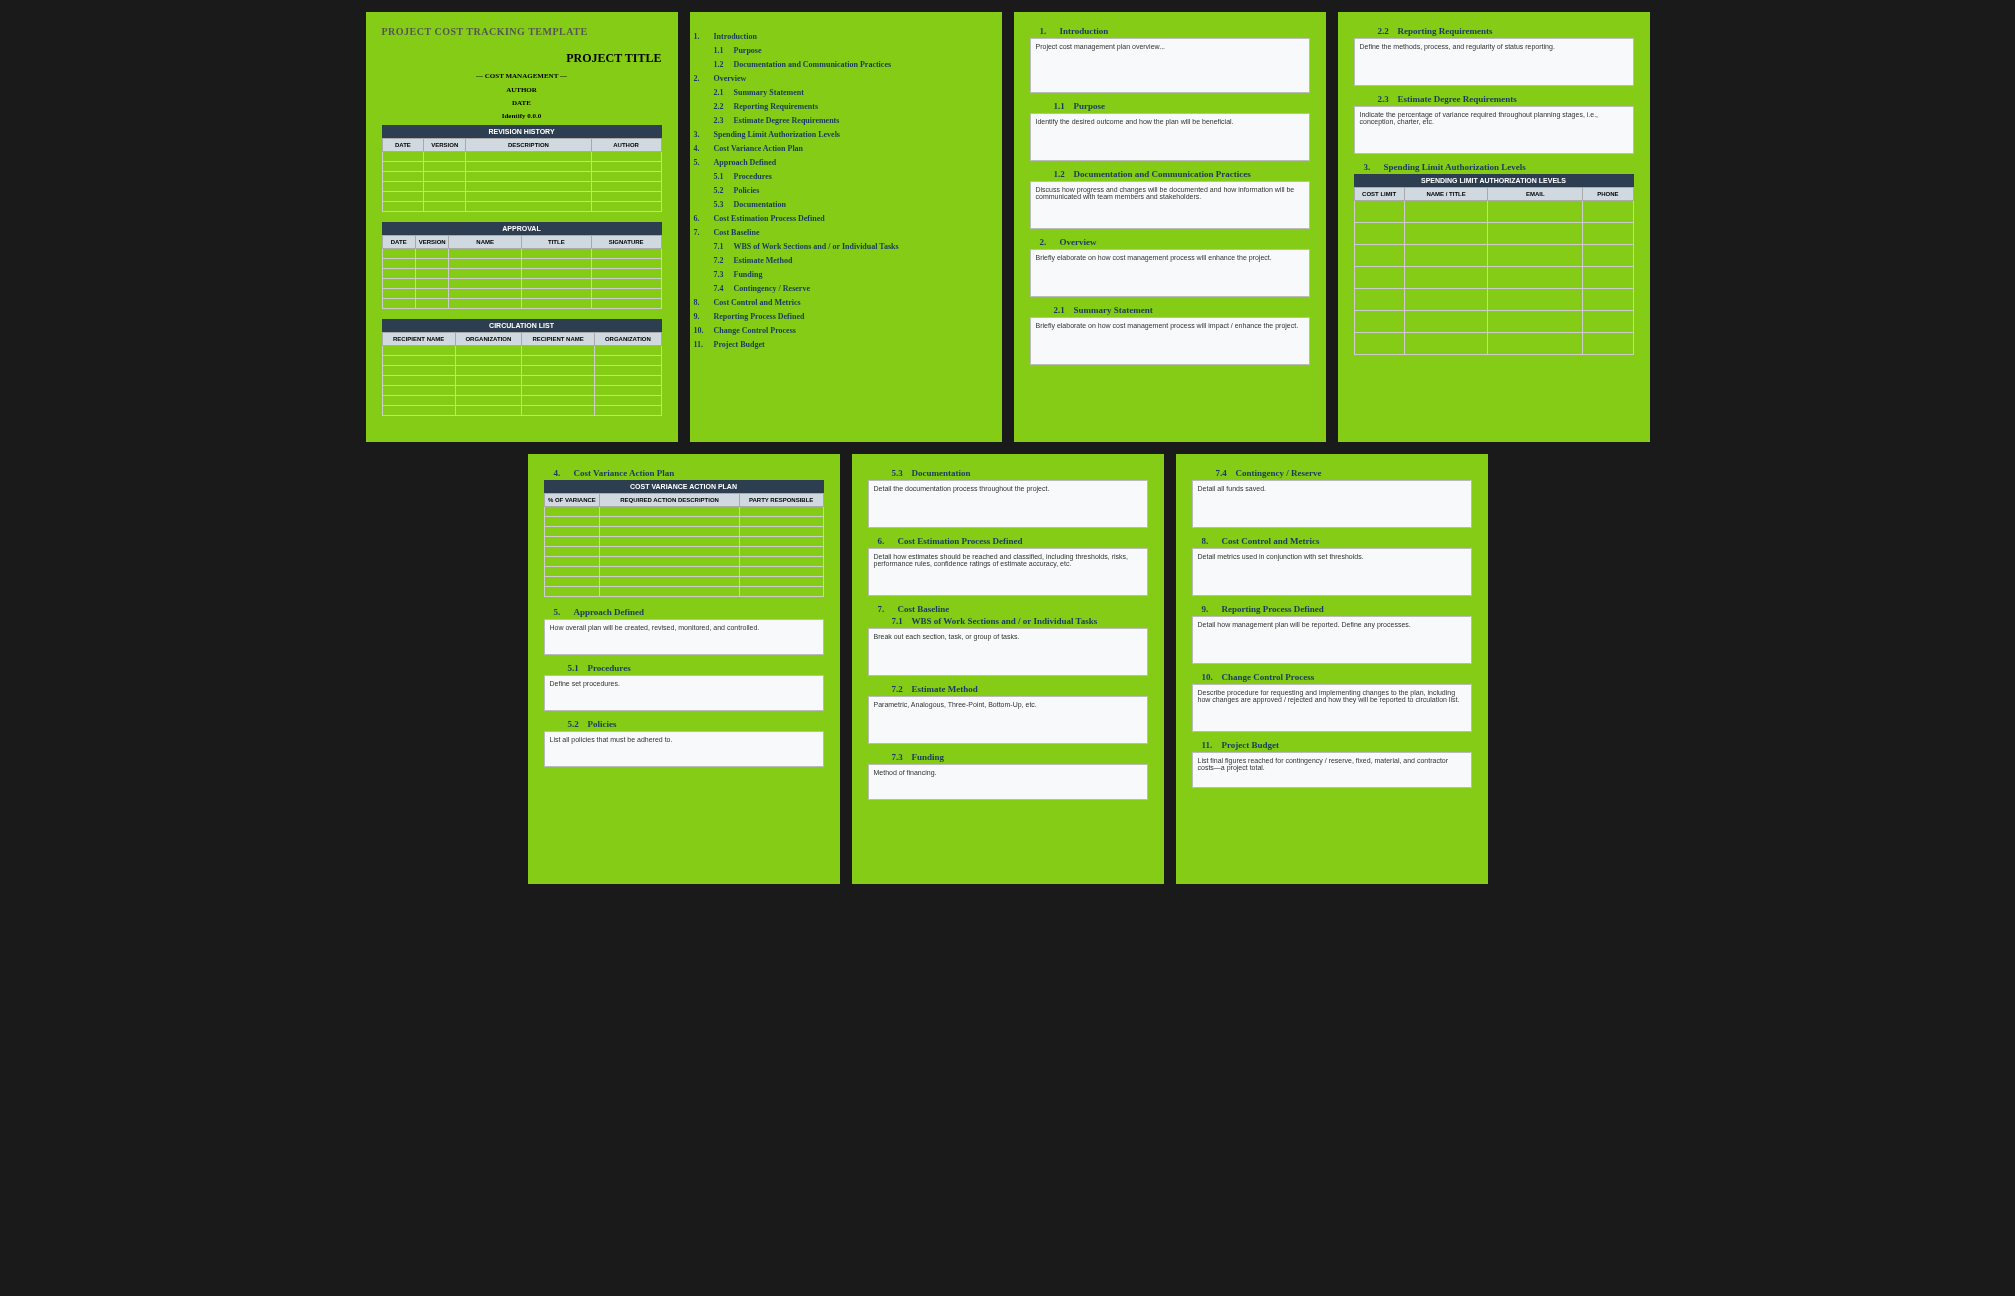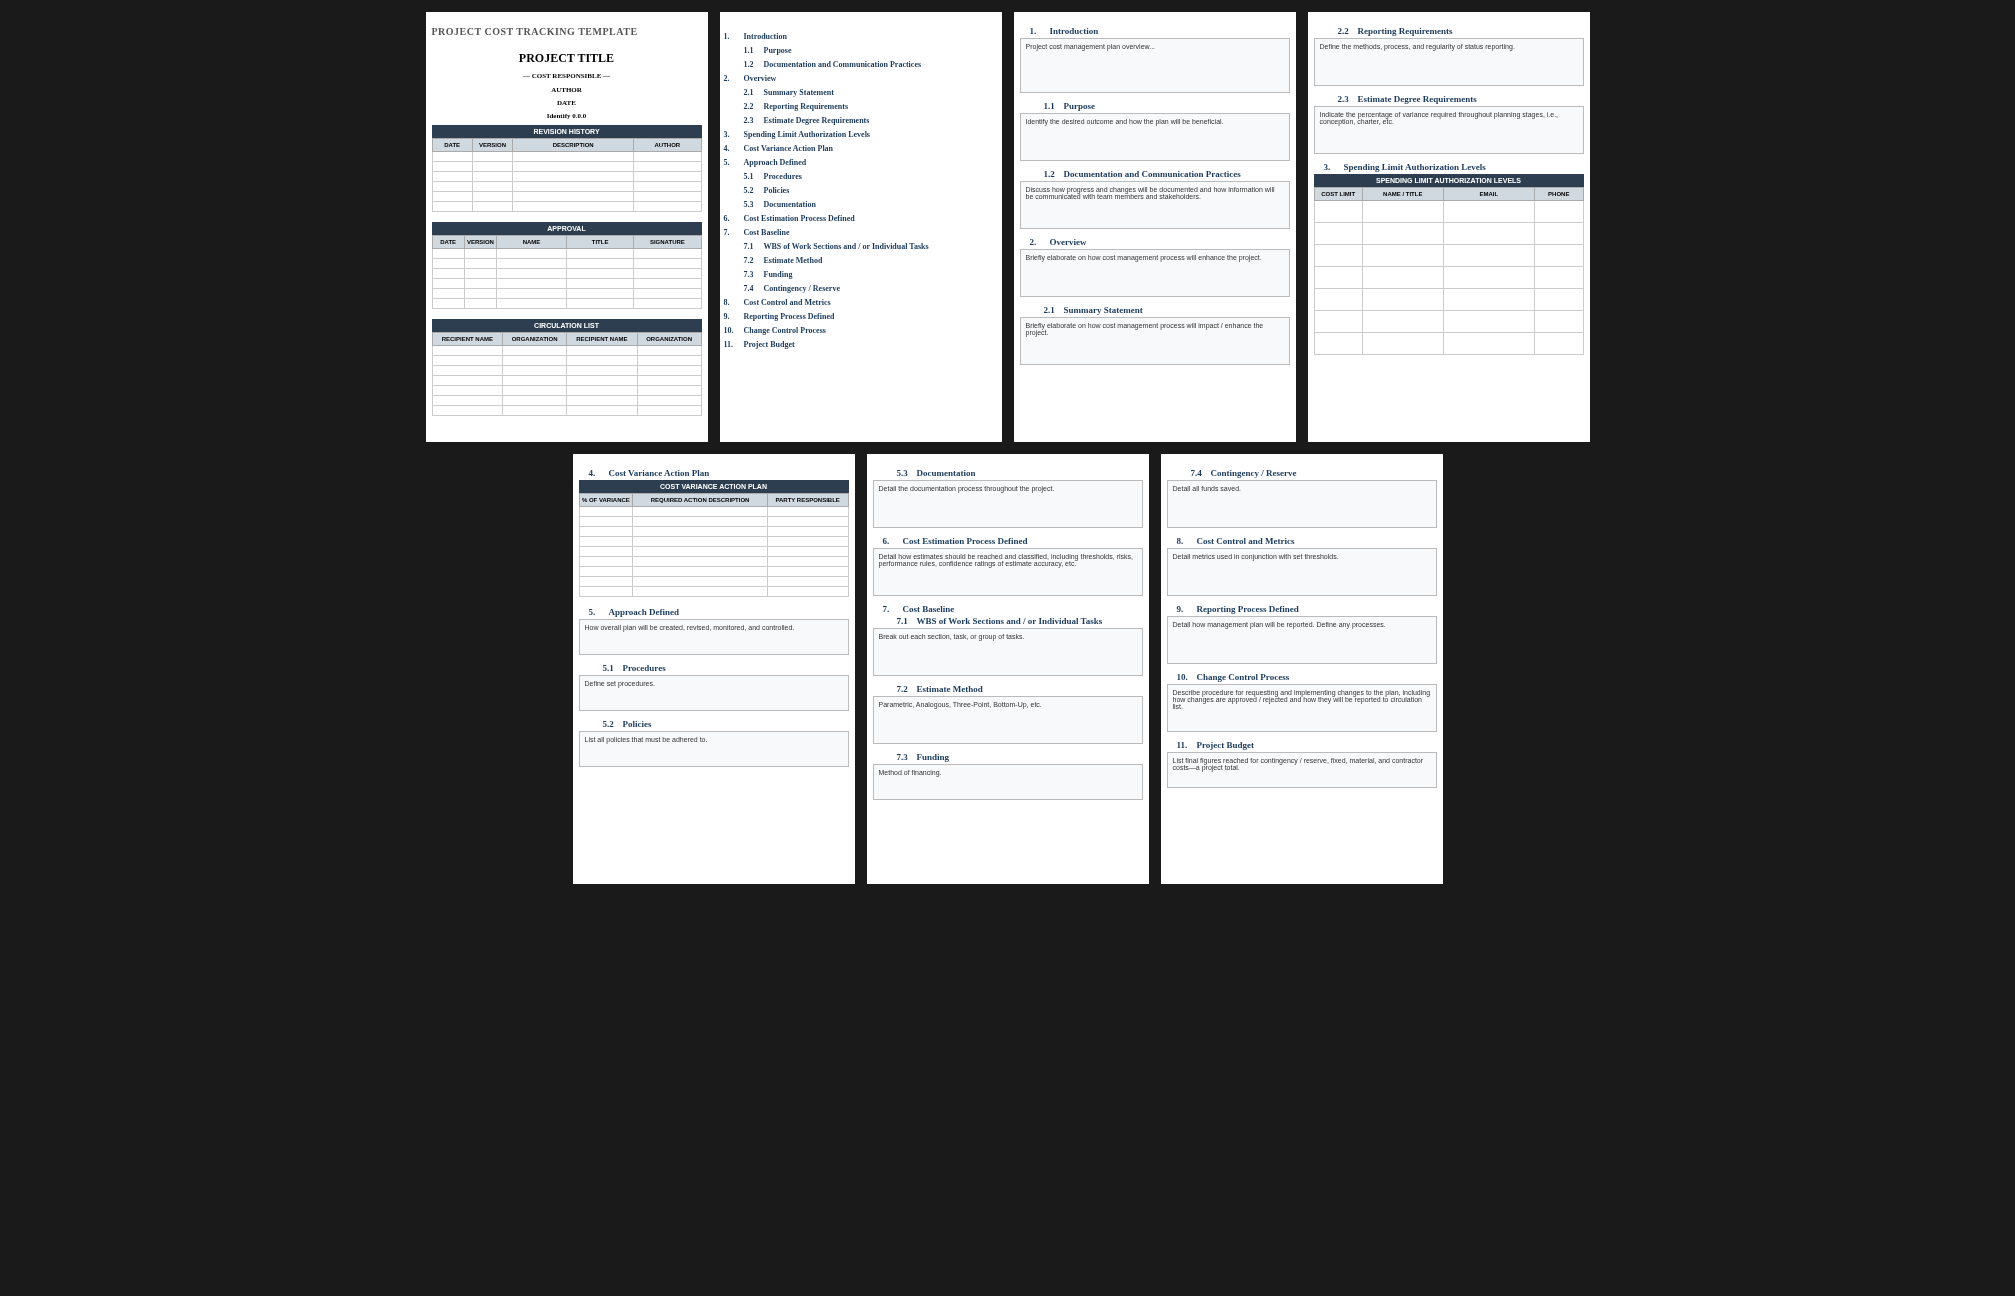--- a/index.html
+++ b/index.html
@@ -4,38 +4,38 @@
 <style>
   * { box-sizing: border-box; margin: 0; padding: 0; }
   body {
     background: #1a1a1a;
     font-family: Arial, Helvetica, sans-serif;
     padding: 12px;
   }
   .rows { display: flex; flex-direction: column; gap: 12px; align-items: center; }
   .row { display: flex; gap: 12px; justify-content: center; }
   .page {
-    background: #ffffff;
-    width: 282px;
+    background: #84cc16;
+    width: 312px;
     height: 430px;
-    padding: 14px 6px;
+    padding: 14px 16px;
     font-size: 8px;
     color: #000;
     overflow: hidden;
   }
   .page-title {
     font-family: Georgia, serif;
     font-weight: bold;
     font-size: 10px;
     letter-spacing: 0.5px;
     color: #555;
     margin-bottom: 10px;
   }
   .center-block { text-align: center; margin-top: 14px; }
-  .proj-title { font-family: Georgia, serif; font-weight: bold; font-size: 12px; margin-bottom: 6px; }
+  .proj-title { font-family: Georgia, serif; font-weight: bold; font-size: 12px; margin-bottom: 6px; text-align: right; }
   .subtitle { font-family: Georgia, serif; font-weight: bold; font-size: 7px; margin-bottom: 6px; }
   .subline { font-family: Georgia, serif; font-weight: bold; font-size: 7px; margin-bottom: 5px; }
 
   table { width: 100%; border-collapse: collapse; margin-bottom: 10px; }
   table caption {
     background: #2d3e50;
     color: #fff;
     font-weight: bold;
     font-size: 7px;
     padding: 3px 0;
@@ -85,21 +85,21 @@
 <body>
 
 <div class="rows">
 
 <div class="row">
 
   <div class="page">
     <div class="page-title">PROJECT COST TRACKING TEMPLATE</div>
     <div class="center-block">
       <div class="proj-title">PROJECT TITLE</div>
-      <div class="subtitle">—   COST RESPONSIBLE   —</div>
+      <div class="subtitle">—   COST MANAGEMENT   —</div>
       <div class="subline">AUTHOR</div>
       <div class="subline">DATE</div>
       <div class="subline">Identify 0.0.0</div>
     </div>
 
     <table>
       <caption>REVISION HISTORY</caption>
       <tbody>
             <tr>
         <th style="width:15%">DATE</th>

